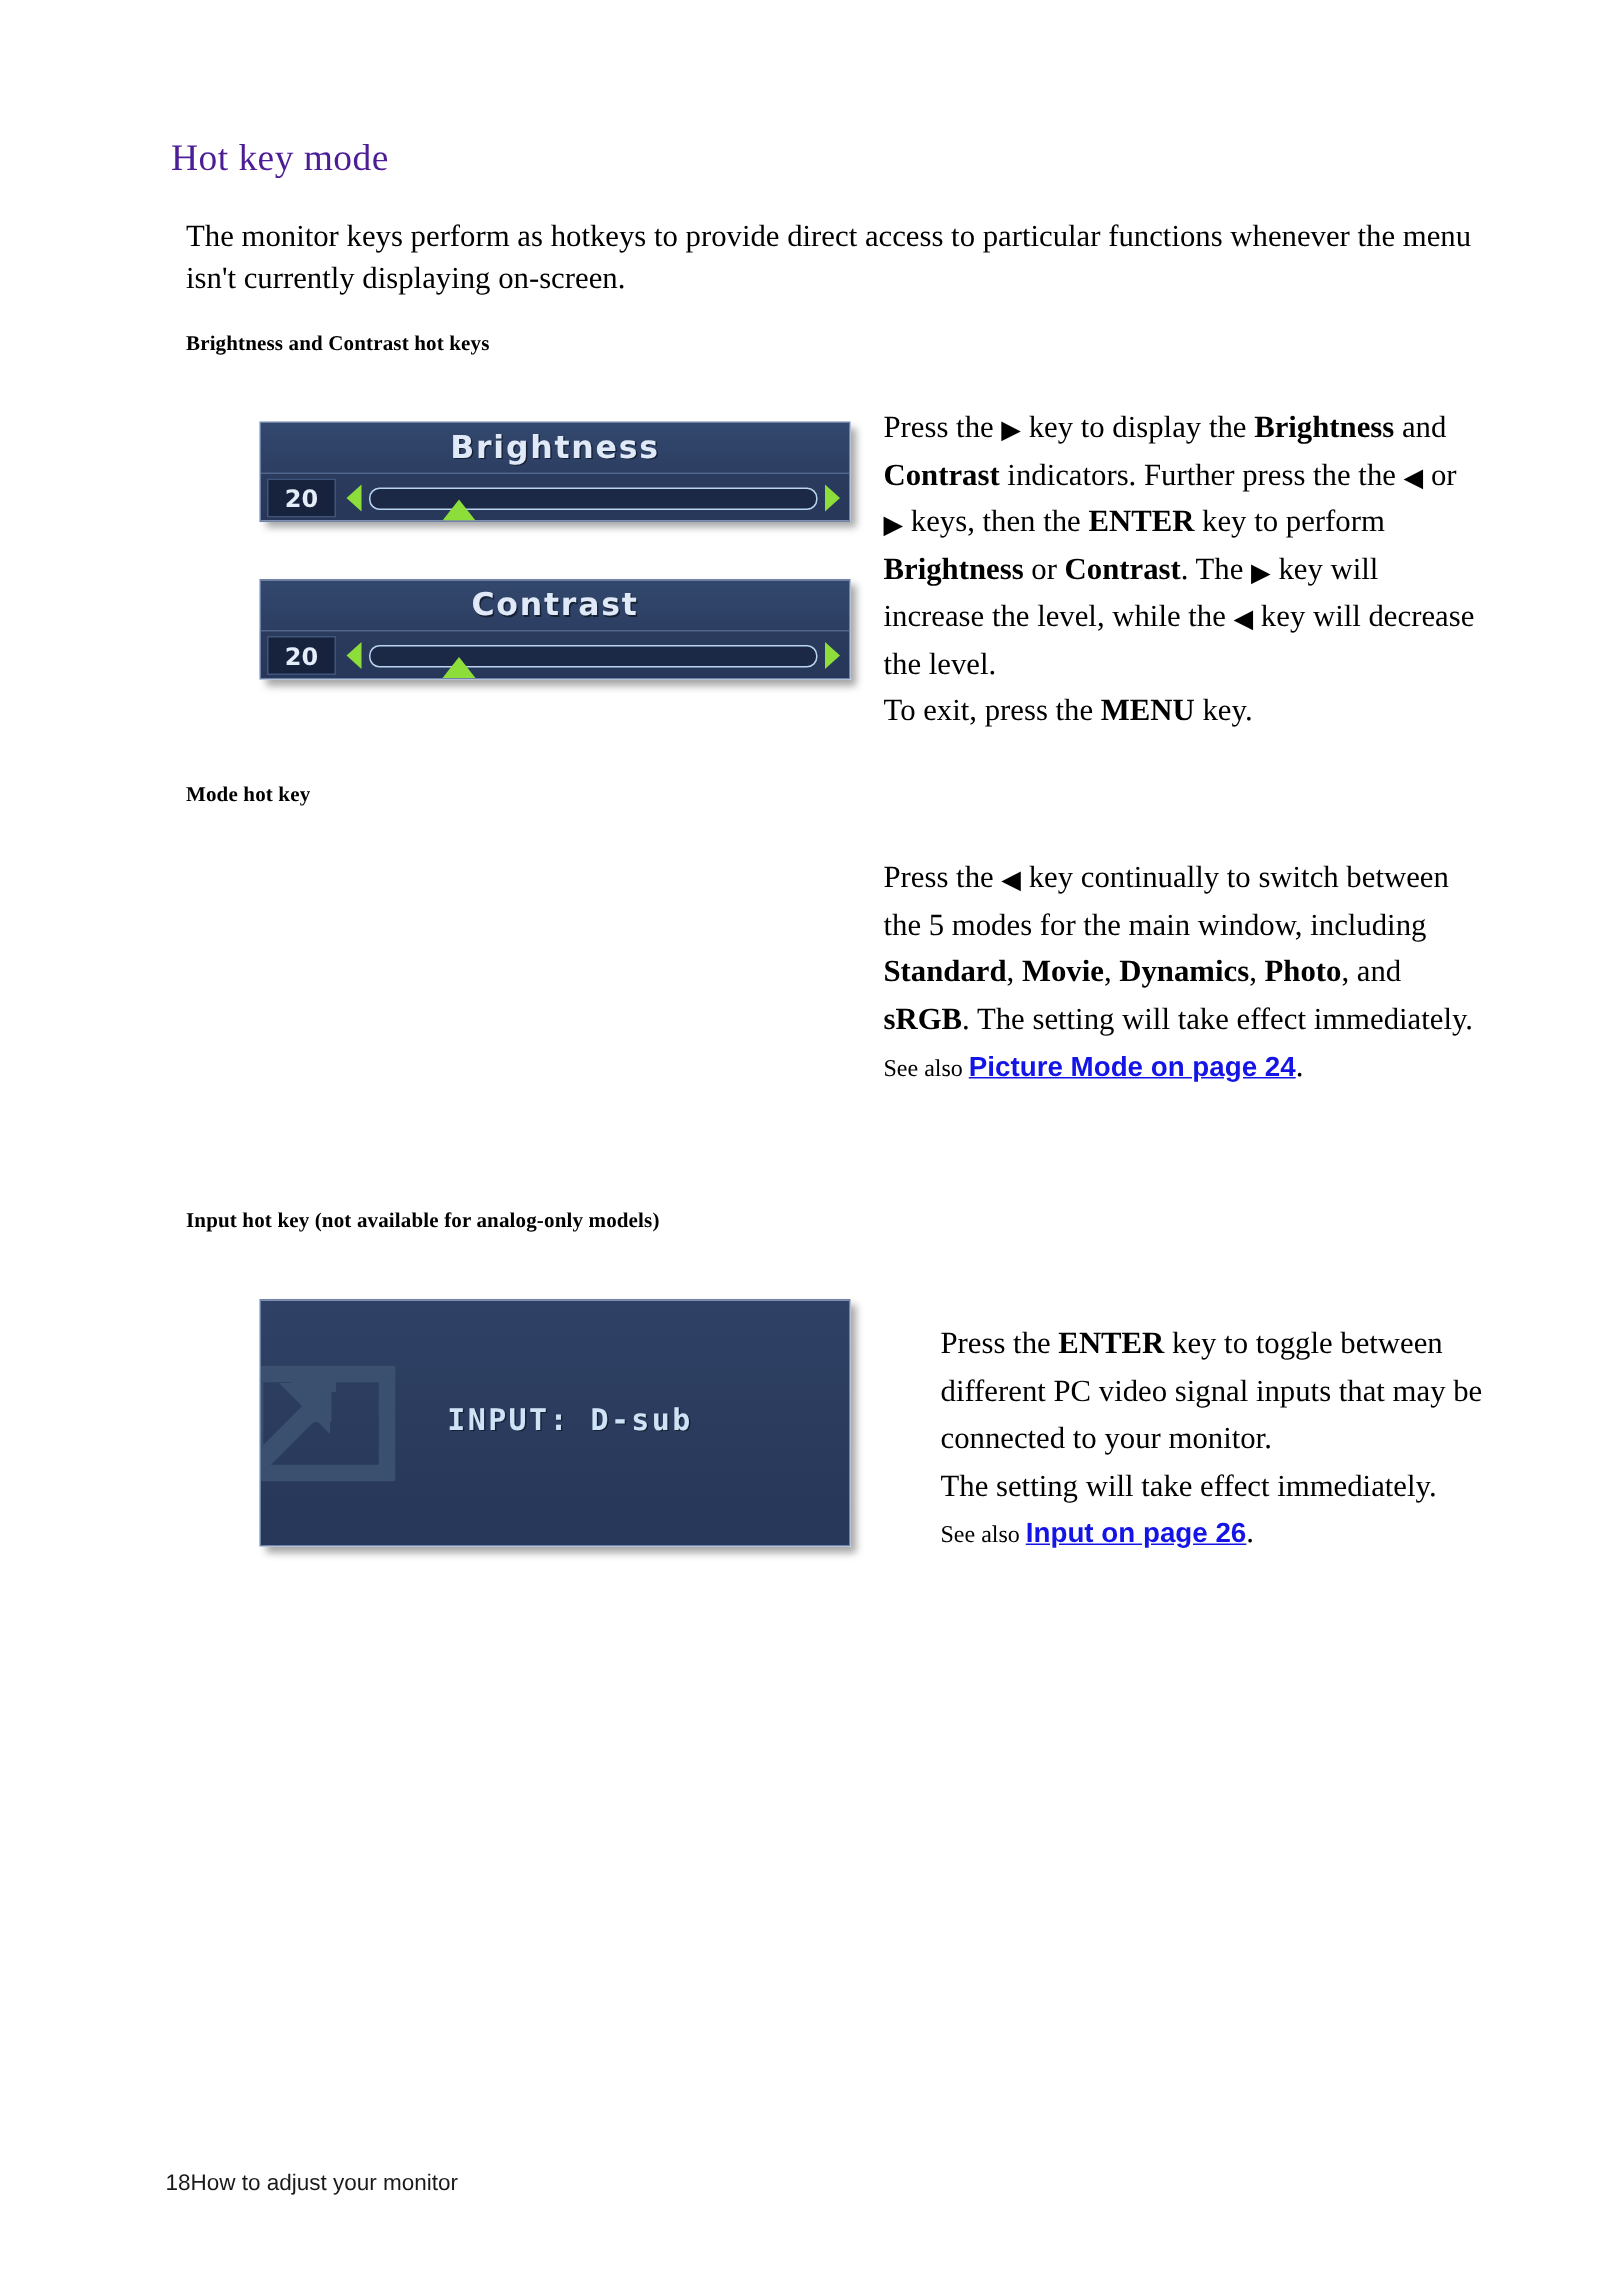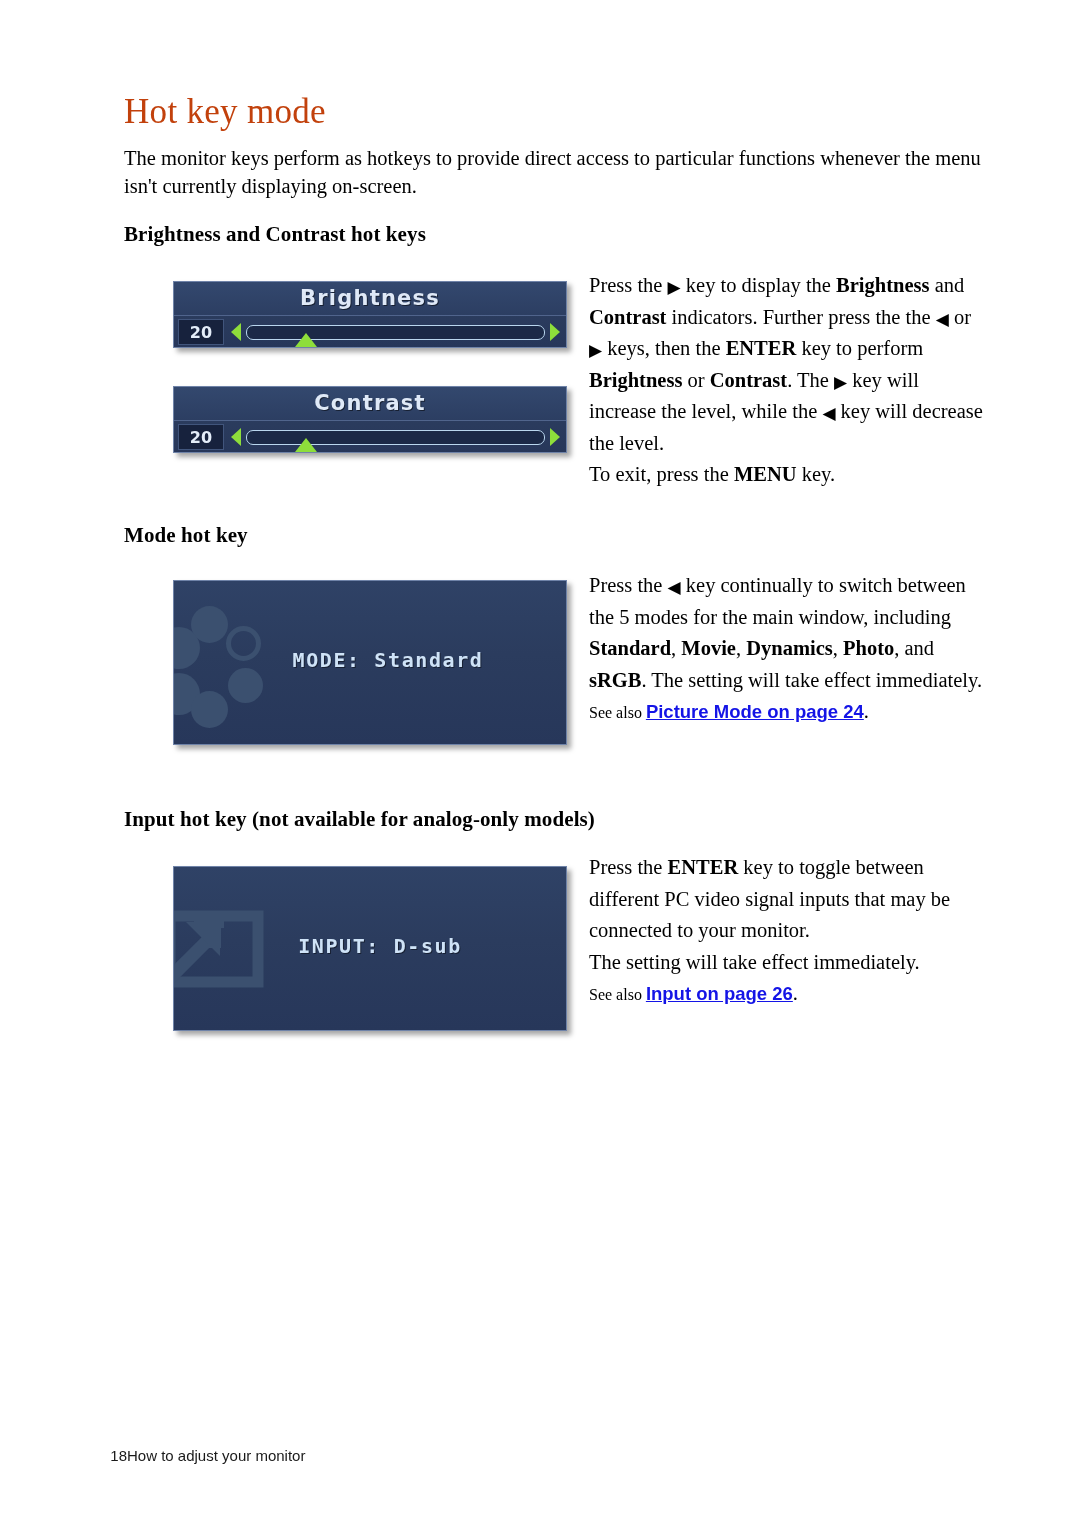--- a/index.html
+++ b/index.html
@@ -17,58 +17,58 @@
   }
 
   .page {
     position: absolute;
     inset: 0;
   }
 
   
   .h1 {
     position: absolute;
-    left: 124px;
+    left: 114px;
     top: 92px;
-    font-size: 35px;
+    font-size: 25px;
     font-weight: normal;
     letter-spacing: 0.3px;
-    color: #c2410c;
+    color: #4c1d95;
   }
 
   .intro {
     position: absolute;
     left: 124px;
     top: 144px;
     width: 862px;
     font-size: 20.5px;
     line-height: 28px;
   }
 
   .sec-head {
     position: absolute;
     left: 124px;
-    font-size: 21px;
+    font-size: 14px;
     font-weight: bold;
     letter-spacing: 0.1px;
   }
   .sec-head.brightness { top: 222px; }
   .sec-head.mode       { top: 523px; }
   .sec-head.input      { top: 807px; }
 
   .col-right {
     position: absolute;
     left: 589px;
     width: 400px;
     font-size: 20.5px;
     line-height: 31.5px;
   }
   .col-right.c1 { top: 270px; }
   .col-right.c2 { top: 570px; }
-  .col-right.c3 { top: 852px; }
+  .col-right.c3 { top: 881px; margin-left: 38px; }
 
   .col-right b { font-weight: bold; }
 
   .tri {
     display: inline-block;
     vertical-align: -1px;
     font-size: 17px;
     line-height: 1;
     letter-spacing: 0;
   }
@@ -268,31 +268,20 @@
     <span>and </span><b>Contrast</b><span> indicators. Further press the</span>
     <span>the </span><span class="tri">◀</span><span> or </span><span class="tri">▶</span><span> keys, then the </span><b>ENTER</b><span> key to</span>
     <span>perform </span><b>Brightness</b><span> or </span><b>Contrast</b><span>. The </span><span class="tri">▶</span><span> key</span>
     <span>will increase the level, while the </span><span class="tri">◀</span><span> key will</span>
     <span>decrease the level.</span><br>
     <span>To exit, press the </span><b>MENU</b><span> key.</span>
   </div>
 
   <div class="sec-head mode">Mode hot key</div>
 
-  <div class="osd osd-big mode">
-    <div class="deco-circles">
-      <div class="c" style="left:-16px; top:46px;  width:42px; height:42px;"></div>
-      <div class="c" style="left:-16px; top:92px;  width:42px; height:42px;"></div>
-      <div class="c" style="left:17px;  top:25px;  width:37px; height:37px;"></div>
-      <div class="ring" style="left:52px; top:45px; width:25px; height:25px;"></div>
-      <div class="c" style="left:54px;  top:87px;  width:35px; height:35px;"></div>
-      <div class="c" style="left:17px;  top:110px; width:37px; height:37px;"></div>
-    </div>
-    <div class="osd-big-text">MODE: Standard</div>
-  </div>
 
   <div class="col-right c2">
     <span>Press the </span><span class="tri">◀</span><span> key continually to switch</span>
     <span>between the 5 modes for the main window,</span>
     <span>including </span><b>Standard</b><span>, </span><b>Movie</b><span>, </span><b>Dynamics</b><span>,</span>
     <b>Photo</b><span>, and </span><b>sRGB</b><span>. The setting will take effect</span>
     <span>immediately.</span><br>
     <span class="seealso"><span class="lbl">See also </span><a class="lnk" href="#">Picture Mode on page 24</a><span class="dot">.</span></span>
   </div>
 

